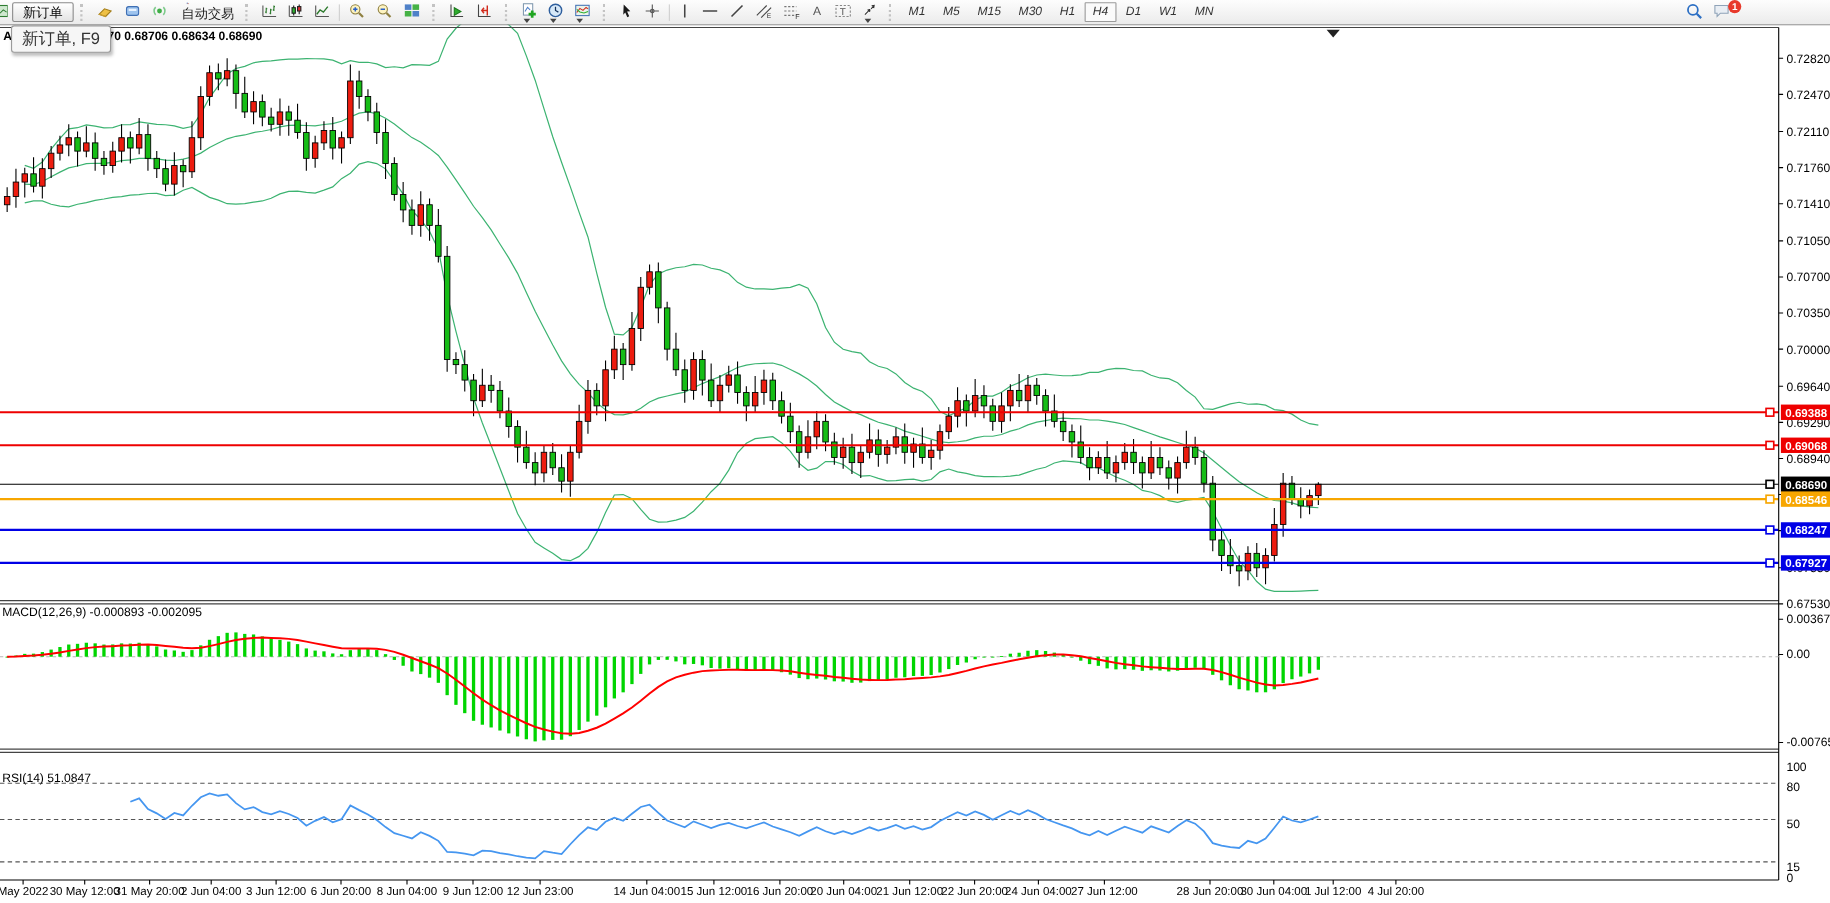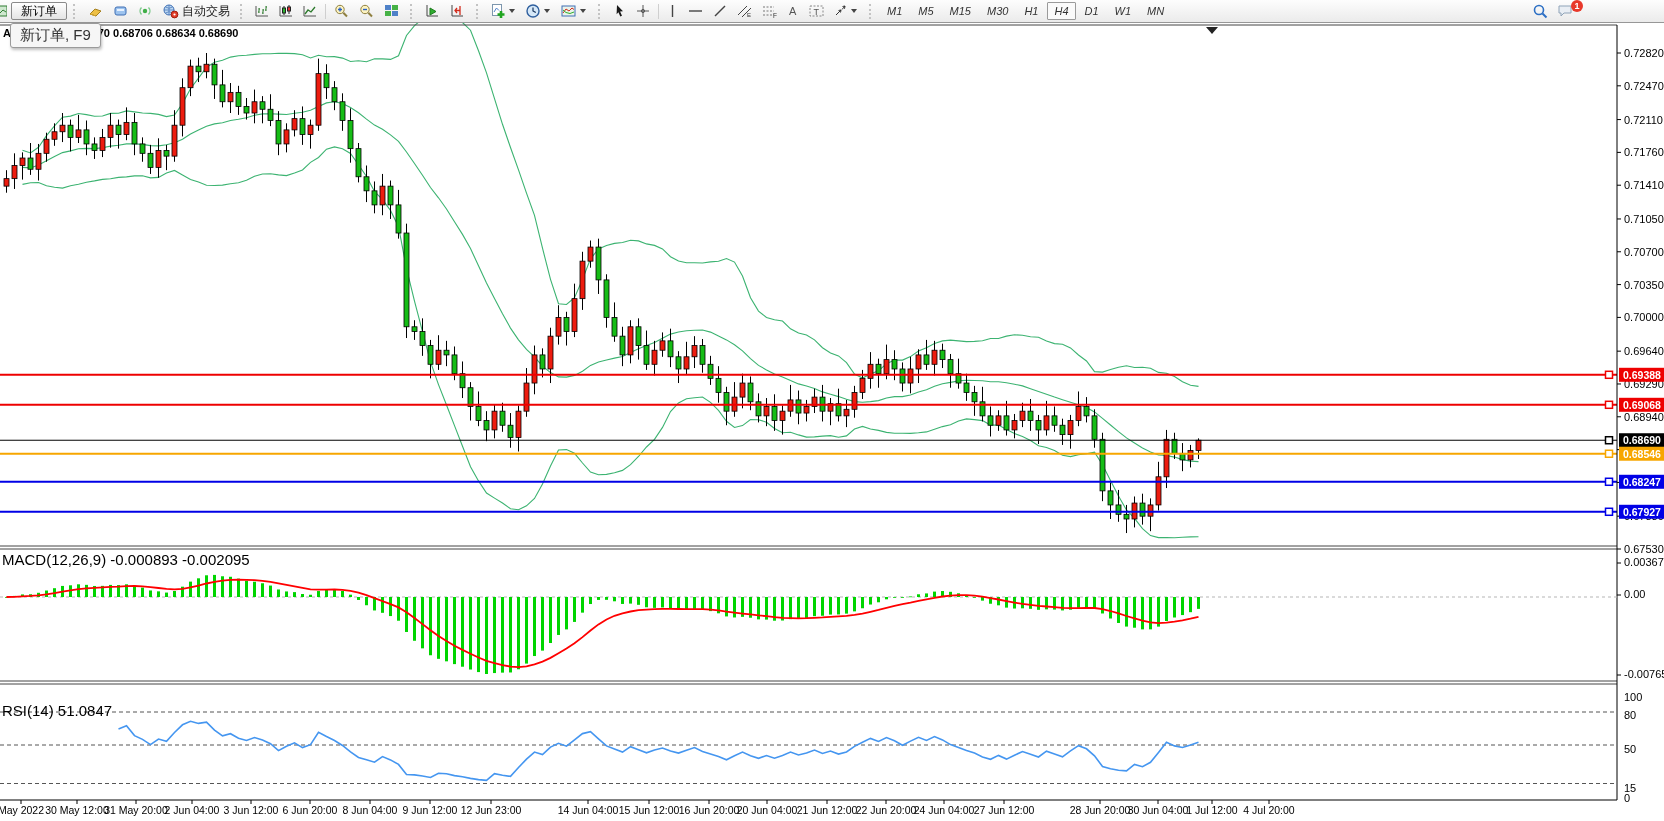--- a/index.html
+++ b/index.html
@@ -5,37 +5,37 @@
   html,body{margin:0;padding:0;width:1664px;height:821px;overflow:hidden;background:#fff;
     font-family:"Liberation Sans",sans-serif;}
   #stage{position:relative;width:1664px;height:610px;border-radius:22px;}
 
   
   .toolbar{position:absolute;top:0;left:0;width:1664px;height:22px;z-index:30;
     background:linear-gradient(#fdfdfd,#ebebeb);border-bottom:1px solid #979797;
     display:flex;align-items:center;font-size:12px;color:#222;}
   .grip{width:4px;height:15px;border-left:2px dotted #c3c3c3;margin:0 4px 0 6px;}
   .vsep{width:1px;height:15px;background:#cfcfcf;margin:0 3px;}
-  .tb-btn{height:19px;display:flex;align-items:center;padding:0 2px;margin:0 1px;border:1px solid transparent;border-radius:2px;}
+  .tb-btn{height:19px;display:flex;padding:0 2px;margin:0 1px;border:1px solid transparent;border-radius:2px;flex-direction:column;}
   .tb-btn svg{display:block;}
   .caret{width:0;height:0;border-left:3px solid transparent;border-right:3px solid transparent;border-top:4px solid #444;margin:0 2px 0 3px;}
   .new-order{border:1px solid #8a8a8a;background:linear-gradient(#ffffff,#e4e4e4);
     padding:0 9px;height:18px;border-radius:2px;font-size:12px;color:#000;}
   .auto-label{margin-left:3px;}
   .tf{padding:0 6px;height:16px;line-height:16px;font-size:11px;color:#333;margin:0 1px;border:1px solid transparent;font-style:italic;}
   .tf.active{border:1px solid #9a9a9a;background:#fafafa;border-radius:1px;}
   .spacer{flex:1;}
   .chat{position:relative;margin-right:86px;}
   .badge{position:absolute;top:-2px;right:-6px;background:#e8392b;color:#fff;font-size:9px;
     font-weight:bold;border-radius:50%;width:12px;height:12px;line-height:12px;text-align:center;}
 
   
   #chart-svg{position:absolute;top:0;left:0;z-index:1;}
   .ohlc{position:absolute;top:27px;left:3px;z-index:10;font-size:11px;font-weight:bold;color:#000;white-space:nowrap;}
-  .ind-label{position:absolute;left:2px;z-index:10;font-size:15px;color:#000;white-space:nowrap;}
+  .ind-label{position:absolute;left:2px;z-index:10;font-size:11px;color:#000;white-space:nowrap;}
   #macd-label{top:551px;}
   #rsi-label{top:702px;}
   .tooltip{position:absolute;top:23px;left:10px;z-index:40;background:#f6f6f6;border:1px solid #9a9a9a;
     border-radius:3px;box-shadow:1px 2px 3px rgba(0,0,0,.25);padding:2px 9px;font-size:15px;color:#333;}
   svg text{font-family:"Liberation Sans",sans-serif;}
 </style>
 </head>
 <body>
 
 <div id="stage">

